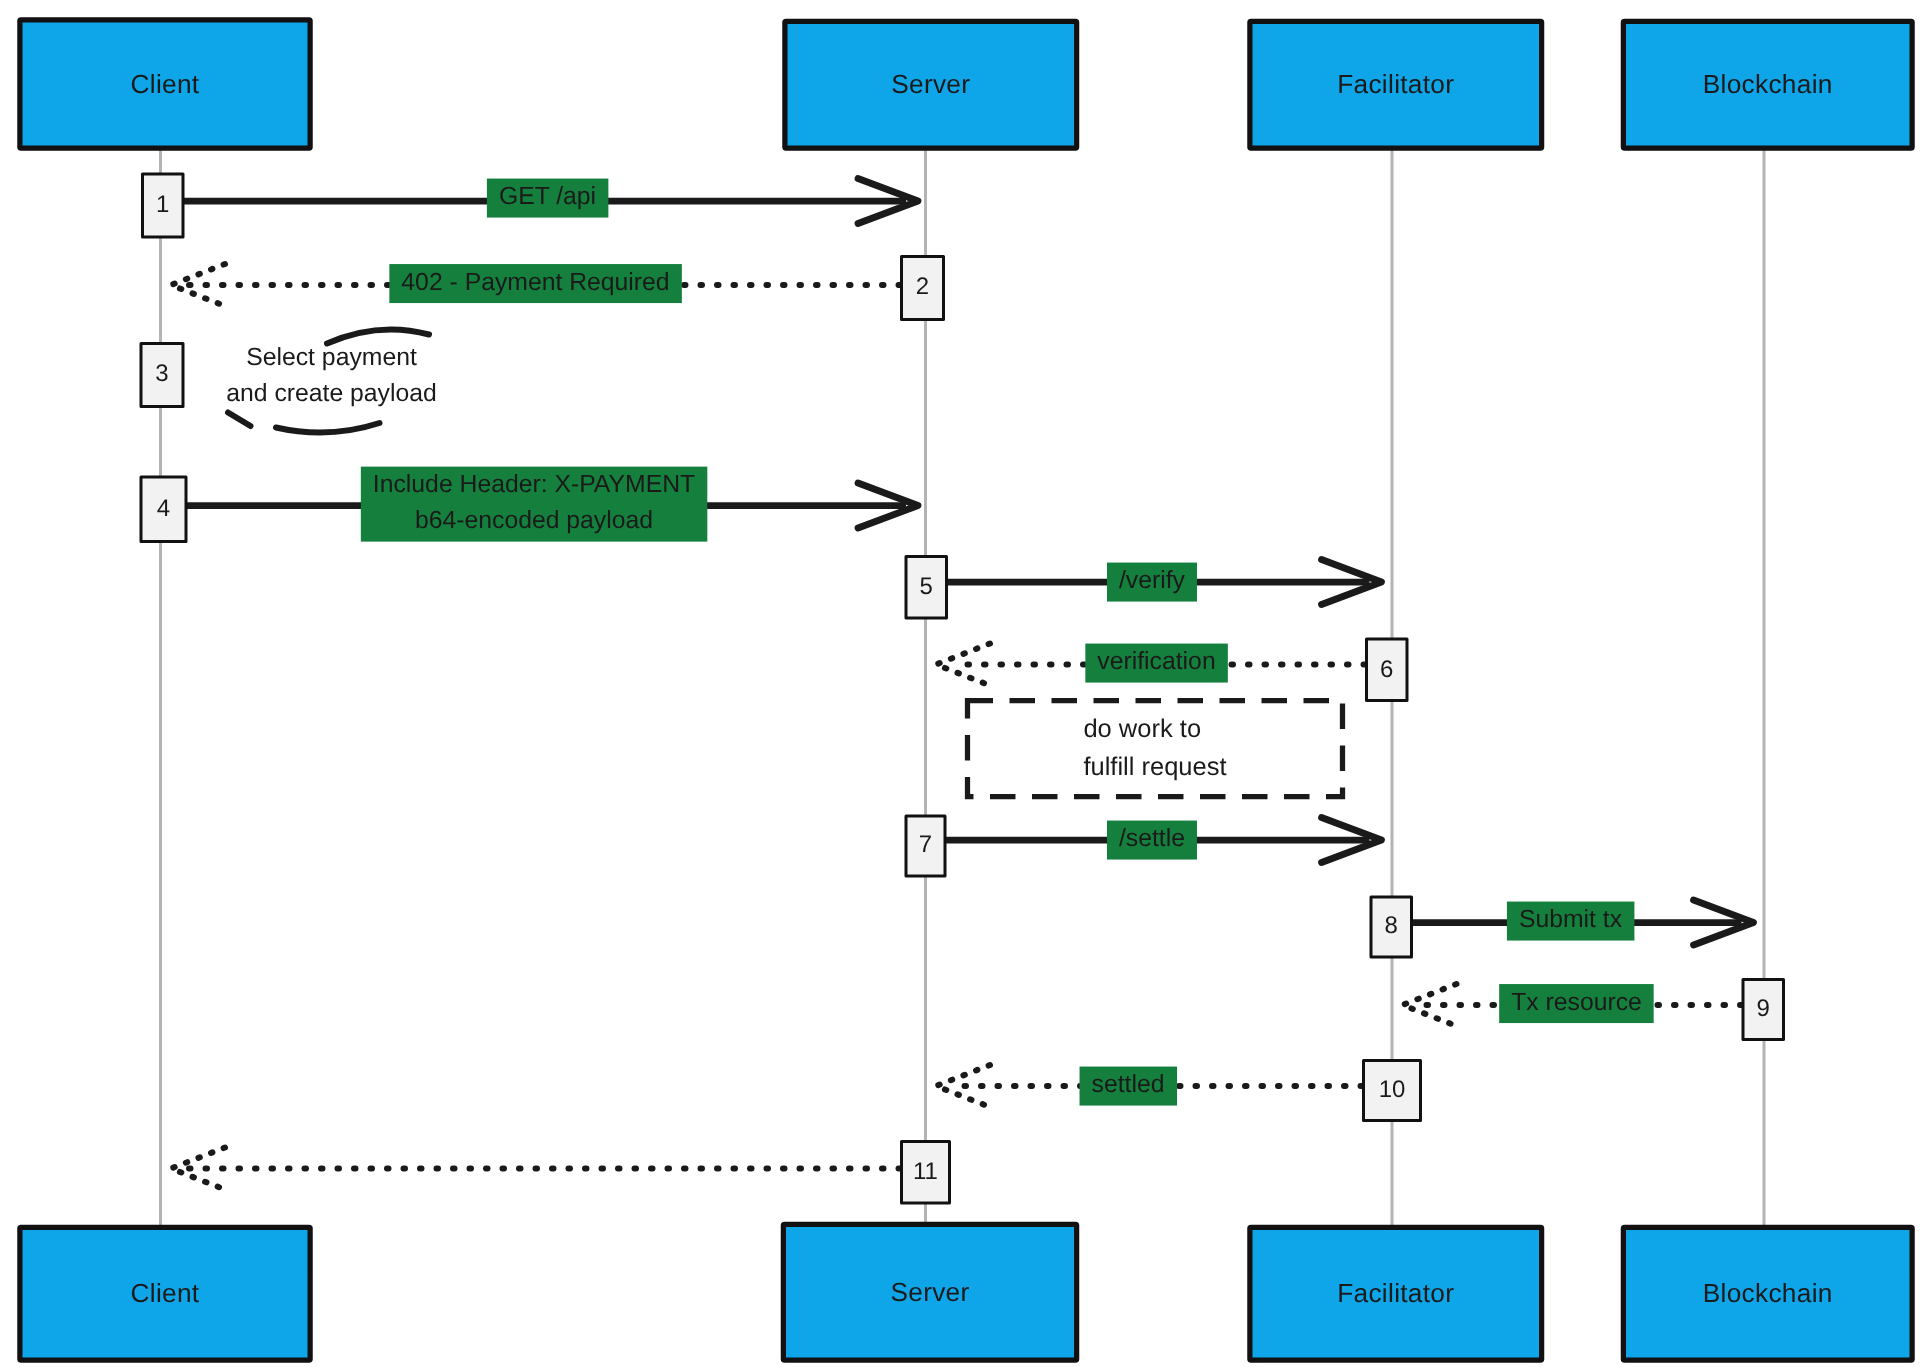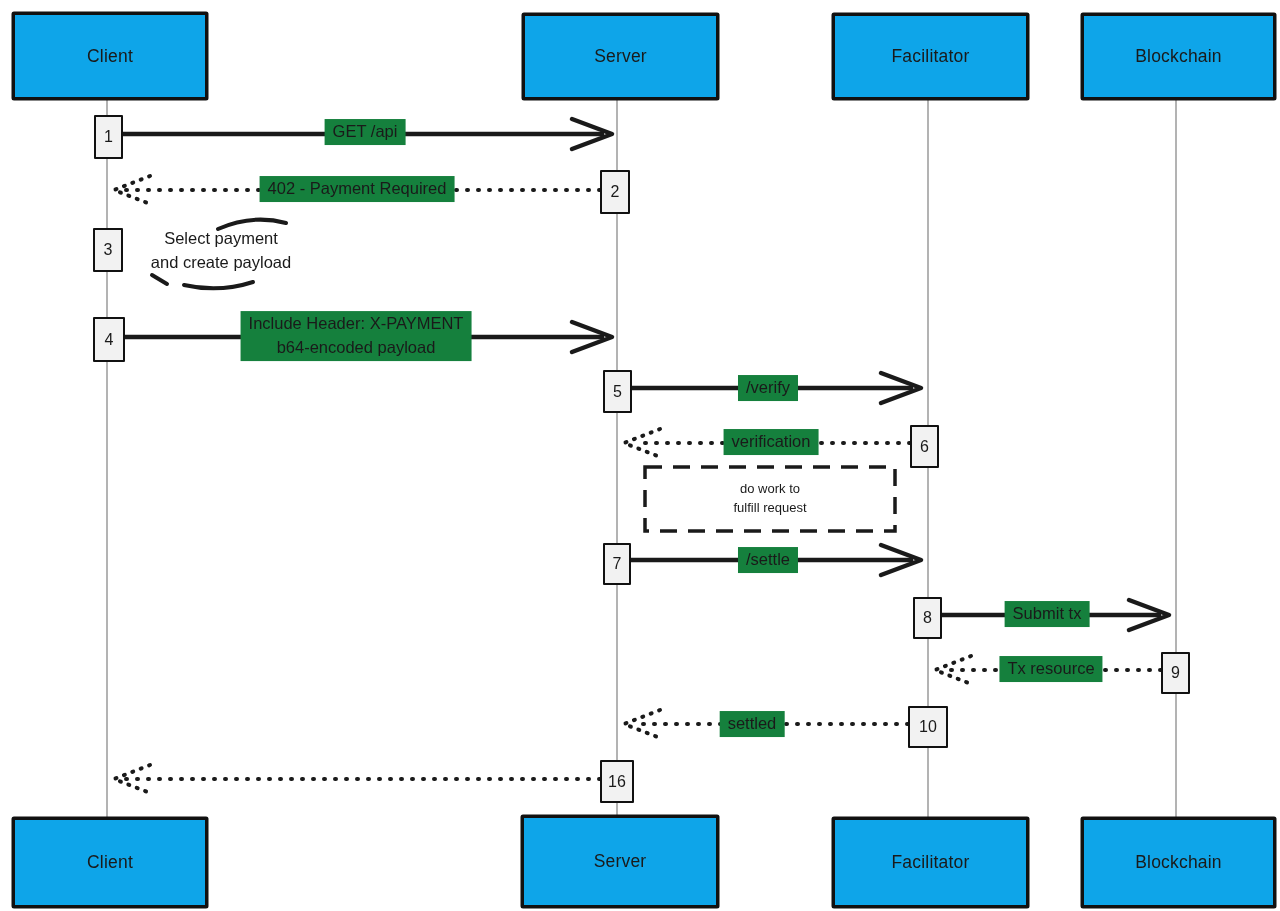--- a/index.html
+++ b/index.html
@@ -18,21 +18,21 @@
     display:flex;align-items:center;justify-content:center;
     font-size:16px;z-index:4;
   }
   .msg-label{
     position:absolute;transform:translate(-50%,-50%);
     background:#15803d;padding:1px 8px;font-size:16.5px;line-height:1.45;
     text-align:center;white-space:pre-line;z-index:2;
   }
   .note-label{
     position:absolute;transform:translate(-50%,-50%);
-    font-size:13px;line-height:1.45;text-align:center;white-space:pre-line;z-index:2;
+    font-size:17px;line-height:1.45;text-align:left;white-space:pre-line;z-index:2;
   }
   .plain{background:transparent;}
 </style>
 </head>
 <body>
 
 <div class="stage">
 
   <svg class="svg-layer" viewBox="0 0 1280 911">
 
@@ -152,21 +152,21 @@
   <div class="badge" style="left:913px;top:597px;width:25px;height:38px;">
       <span>8</span>
     </div>
   <div class="badge" style="left:1161px;top:652px;width:25px;height:38px;">
       <span>9</span>
     </div>
   <div class="badge" style="left:908px;top:706px;width:36px;height:38px;">
       <span>10</span>
     </div>
   <div class="badge" style="left:600px;top:760px;width:30px;height:39px;">
-      <span>16</span>
+      <span>11</span>
     </div>
 
   <div class="msg-label" style="left:365px;top:132px;">GET /api</div>
   <div class="msg-label" style="left:357px;top:189px;">402 - Payment Required</div>
   <div class="msg-label plain" style="left:221px;top:251px;">Select payment
 and create payload</div>
   <div class="msg-label" style="left:356px;top:336px;">Include Header: X-PAYMENT
 b64-encoded payload</div>
   <div class="msg-label" style="left:768px;top:388px;">/verify</div>
   <div class="msg-label" style="left:771px;top:442px;">verification</div>

